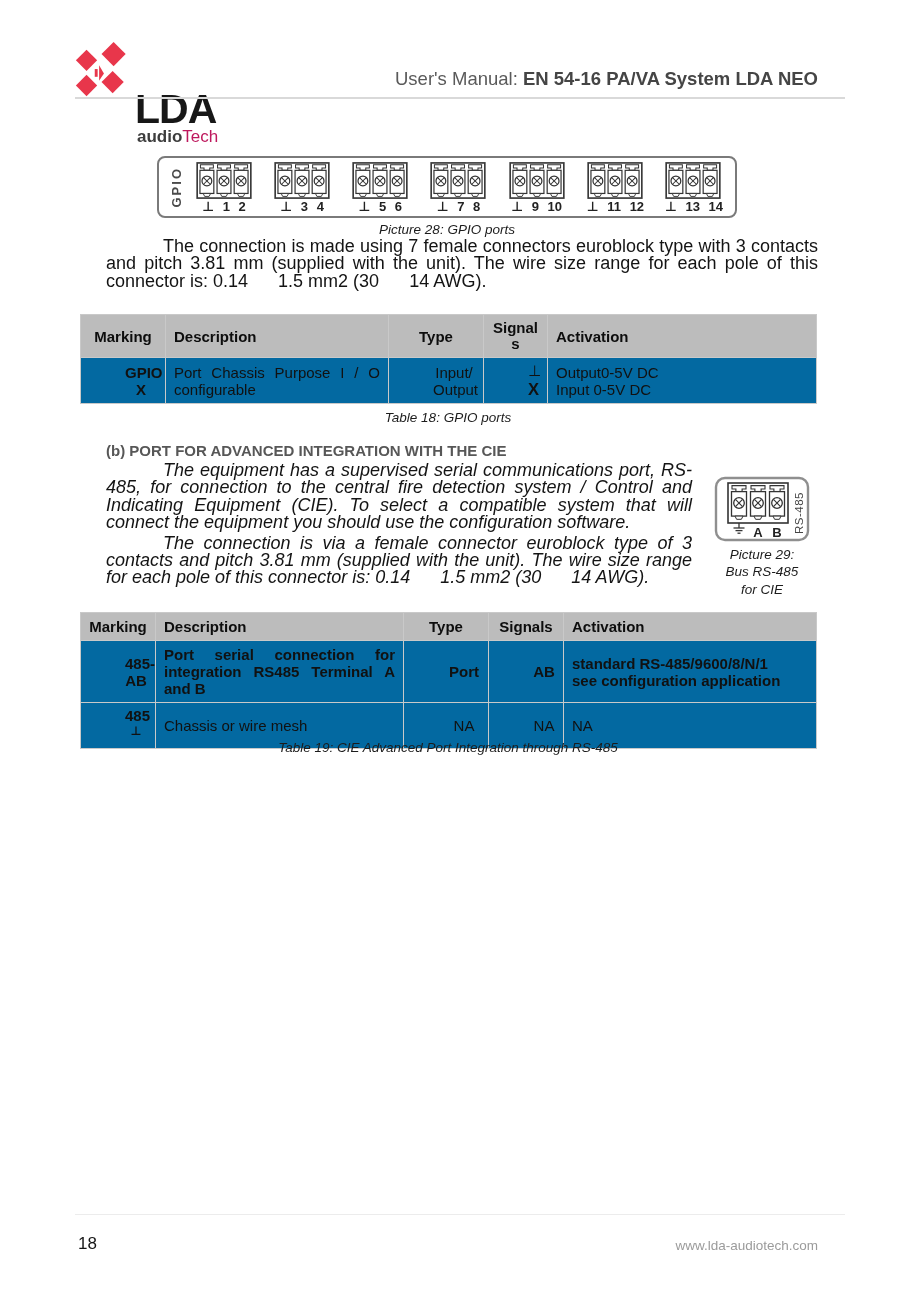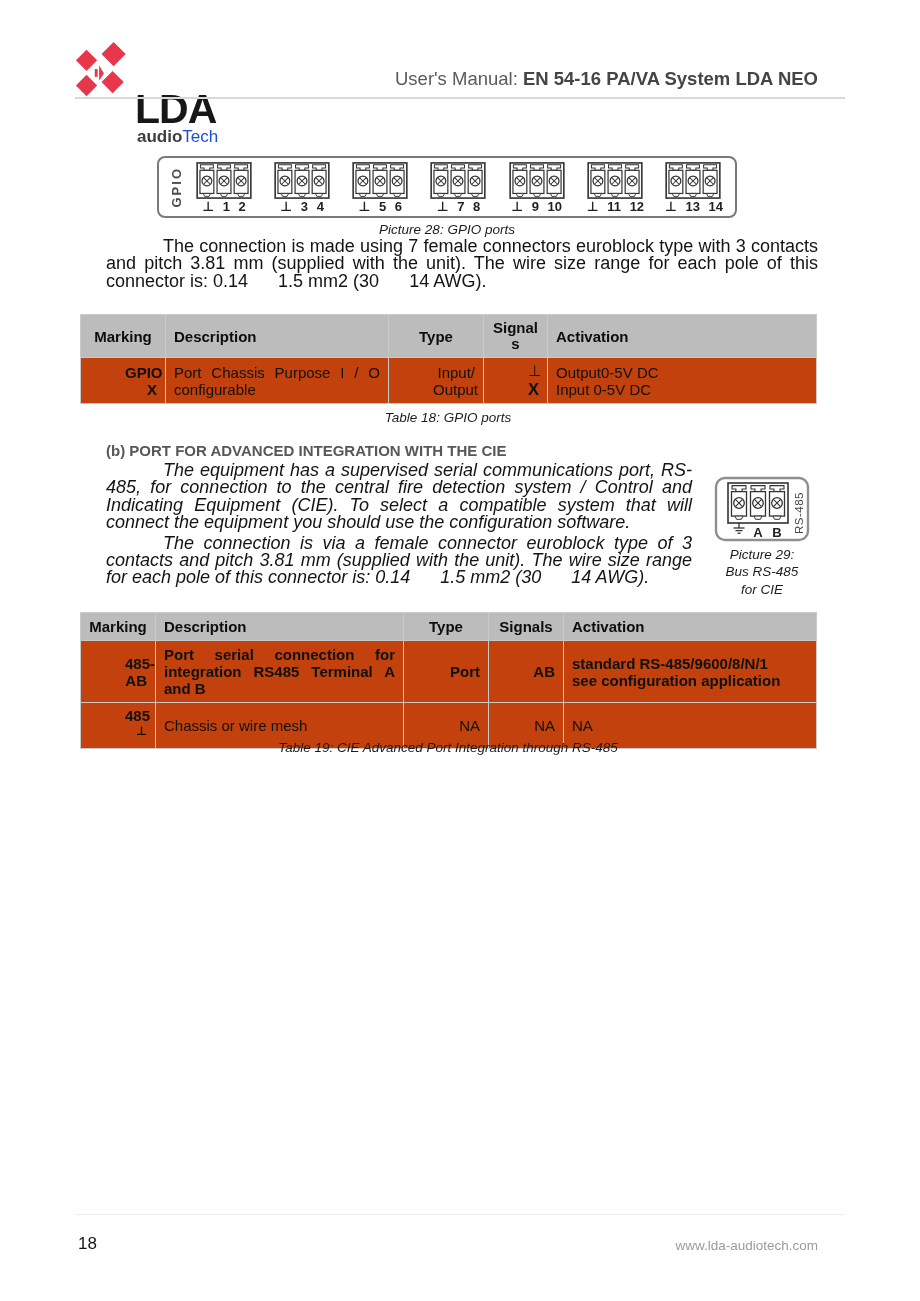--- a/index.html
+++ b/index.html
@@ -6,21 +6,21 @@
   .page{
     position:relative;width:920px;height:1301px;margin:0 auto;background:#ffffff;
     font-family:"Liberation Sans","DejaVu Sans",sans-serif;color:#111;overflow:hidden;
   }
   
   .logo{position:absolute;left:75px;top:42px;display:flex;align-items:flex-start;}
   .logo-text{margin-left:6px;line-height:1;}
   .logo-lda{font-size:41px;font-weight:800;letter-spacing:-1px;color:#171717;margin-top:47px;}
   .logo-sub{font-size:17px;margin-top:-2px;padding-left:2px;}
   .logo-sub .b1{font-weight:700;color:#3d3d3d;}
-  .logo-sub .b2{font-weight:400;color:#1d4ed8;}
+  .logo-sub .b2{font-weight:400;color:#be185d;}
   .doc-title{position:absolute;right:102px;top:68px;font-size:18.5px;white-space:nowrap;}
   .doc-title .pre{font-weight:400;color:#5a5a5a;}
   .doc-title .main{font-weight:700;color:#454545;}
   .header-rule{position:absolute;left:75px;top:97px;width:770px;height:2px;background:#d9d9d9;}
 
   
   .fig28{position:absolute;left:157px;top:156px;width:580px;height:62px;border:2px solid #7a7a7a;
          border-radius:8px;box-sizing:border-box;display:flex;align-items:center;background:#fff;}
   .gpio-vert{writing-mode:vertical-rl;transform:rotate(180deg);font-size:13px;font-weight:600;
              letter-spacing:2px;color:#4a4a4a;margin:0 4px 0 10px;}
@@ -30,25 +30,25 @@
   .conn-label{font-size:13px;font-weight:600;color:#222;word-spacing:5px;margin-top:0px;white-space:nowrap;}
   .caption{font-style:italic;font-size:13.5px;color:#1c1c1c;text-align:center;}
   .cap28{position:absolute;left:157px;top:222px;width:580px;}
 
   
   .para{font-size:18px;line-height:17.4px;text-align:justify;white-space:pre-wrap;color:#141414;}
   .indent{text-indent:57px;}
   .p-intro{position:absolute;left:106px;top:238px;width:712px;}
 
   
-  table{border-collapse:collapse;table-layout:fixed;background:#c2410c;}
+  table{border-collapse:collapse;table-layout:fixed;background:#0369a1;}
   th,td{border:1px solid #c9c9c9;font-size:15px;vertical-align:middle;padding:4px 8px;box-sizing:border-box;}
   th{background:#bcbcbc;color:#0d0d0d;font-weight:700;text-align:left;}
   .th-c{text-align:center;}
-  .td-c{text-align:right;padding-left:44px;}
+  .td-c{text-align:center;padding-left:44px;}
   .td-j{text-align:justify;}
   .bold{font-weight:700;}
   .cell-line{display:block;}
   .t18{position:absolute;left:80px;top:314px;width:736px;}
   .t18 th{height:43px;}
   .t18 td{height:46px;}
   .th-signals18{word-break:break-all;line-height:16px;text-align:center;padding:4px 5px;}
   .sig-x{font-weight:700;font-size:16.5px;}
   .cap18{position:absolute;left:80px;top:410px;width:736px;}
 

